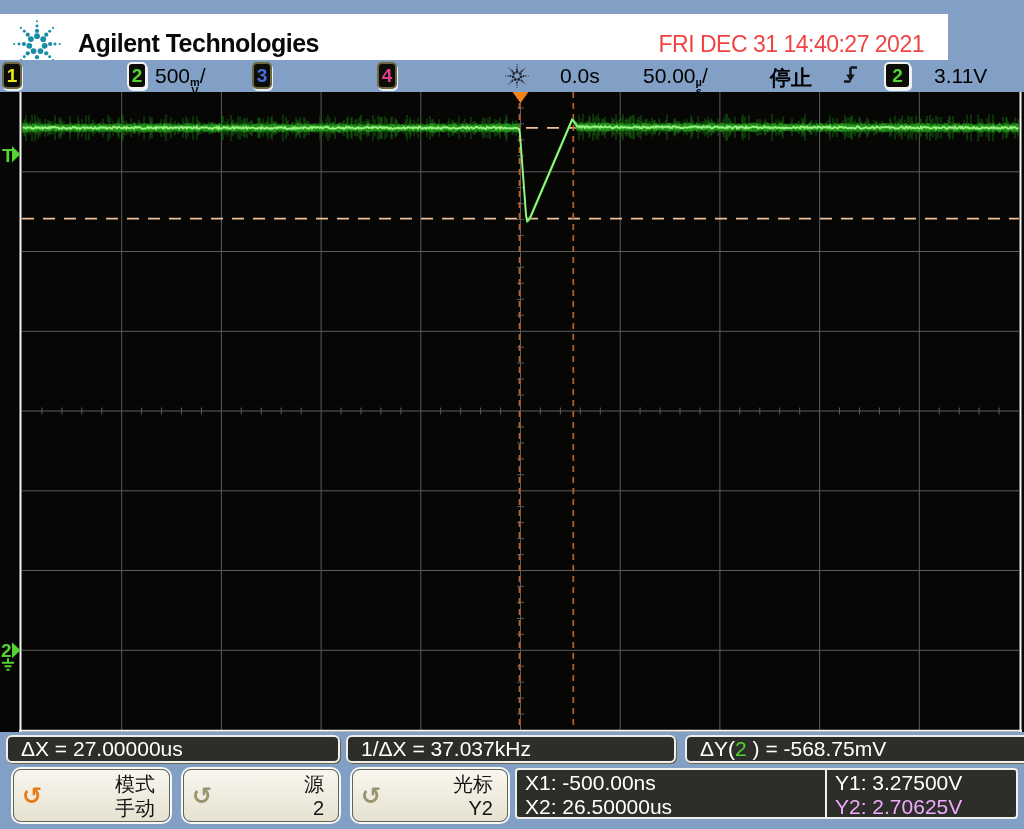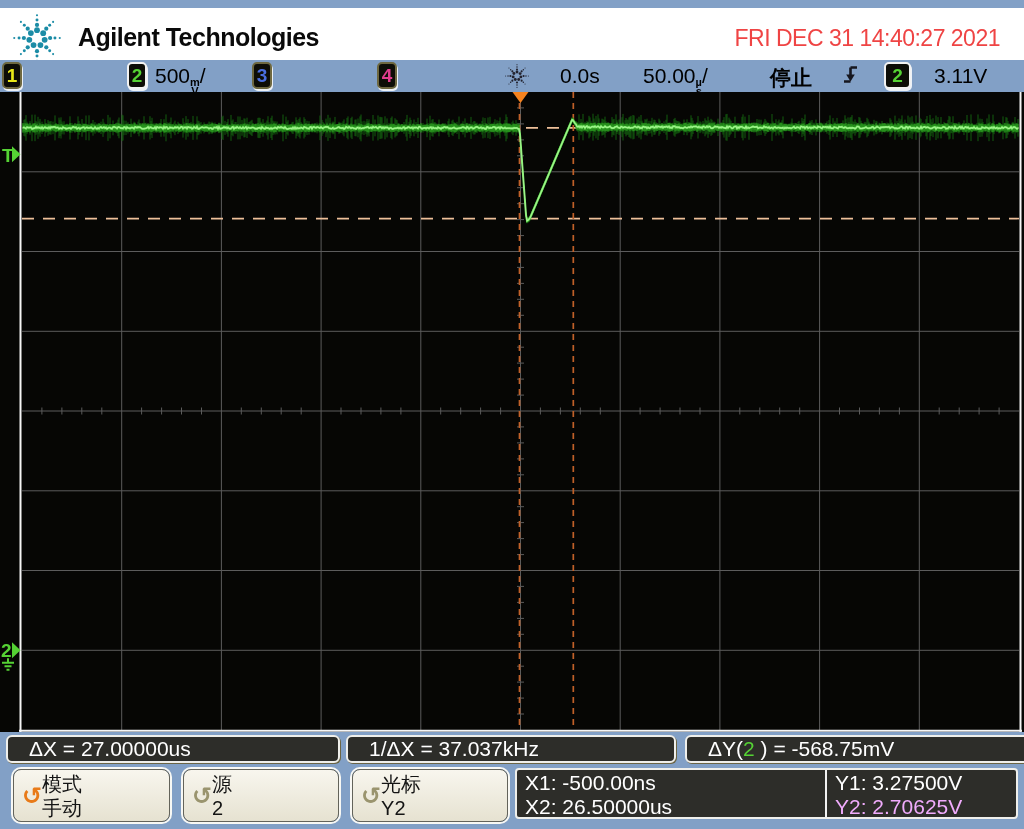--- a/index.html
+++ b/index.html
@@ -1,20 +1,20 @@
 <!DOCTYPE html>
 <html><head>
 <meta charset="utf-8">
 <style>
   html,body{margin:0;padding:0;background:#ffffff;}
   .screen{position:relative;width:1024px;height:829px;overflow:hidden;
           background:#82a0c6;font-family:"Liberation Sans",sans-serif;}
 
   
-  .header{position:absolute;left:0;top:8px;width:1024px;height:60px;background:#ffffff;}
+  .header{position:absolute;left:0;top:14px;width:948px;height:60px;background:#ffffff;}
   .logo{position:absolute;left:6px;top:2px;}
   .brand{position:absolute;left:78px;top:15px;font-size:25px;font-weight:bold;color:#0a0a0a;letter-spacing:-0.5px;}
   .datetime{position:absolute;right:24px;top:17px;font-size:23px;color:#ef4444;letter-spacing:-0.5px;margin-left:35px;}
 
   
   .statusbar{position:absolute;left:0;top:60px;width:1024px;height:32px;background:#82a0c6;}
   .chbox{position:absolute;top:2px;width:20px;height:27px;background:#0d0d07;
          border:2px solid #6e6840;border-radius:5px;box-sizing:border-box;
          display:flex;align-items:center;justify-content:center;
          font-size:19px;font-weight:bold;box-shadow:1px 2px 0 rgba(255,255,255,.85);}
@@ -25,31 +25,31 @@
        font-size:11px;line-height:9px;font-weight:bold;}
   .edge-icon{position:absolute;top:5px;}
 
   
   .graticule{position:absolute;left:0;top:92px;}
 
   
   .mbox{position:absolute;top:735px;height:28px;background:#2d2d29;
         border:2px solid #efefeb;border-radius:6px;box-sizing:border-box;
         box-shadow:1px 1px 0 #6b6545;display:flex;align-items:center;
-        color:#fff;font-size:21px;padding-left:21px;white-space:pre;}
+        color:#fff;font-size:21px;padding-left:13px;white-space:pre;}
   .green{color:#55d234;}
 
   
   .skey{position:absolute;top:769px;height:53px;background:linear-gradient(#f8f6ee,#e6e2d1);
         border:1px solid #63635a;border-radius:8px;box-shadow:0 0 0 2px #f8f8f4;
         box-sizing:border-box;display:flex;align-items:center;cursor:pointer;}
   .knob{font-family:"DejaVu Sans",sans-serif;font-size:24px;font-weight:bold;
         margin-left:8px;line-height:20px;color:#9a946e;}
   .knob.active{color:#e87a18;}
-  .sklabel{flex:1;text-align:left;font-size:20px;color:#141414;line-height:24px;margin-right:14px;}
+  .sklabel{flex:1;text-align:right;font-size:20px;color:#141414;line-height:24px;margin-right:14px;}
 
   .vbox{position:absolute;left:515px;top:768px;width:503px;height:51px;background:#2d2d29;
         border:2px solid #efefeb;border-radius:4px;box-sizing:border-box;display:flex;
         color:#fff;font-size:21px;line-height:24px;}
   .vpane{padding:1px 0 15px 8px;white-space:nowrap;}
   .vpane.left{width:300px;}
   .vpane.right{flex:1;border-left:2px solid #f2f2f2;}
   .orange{color:#f0abfc;}
 
   .watermark{position:absolute;left:842px;top:795px;font-size:25px;letter-spacing:1px;

